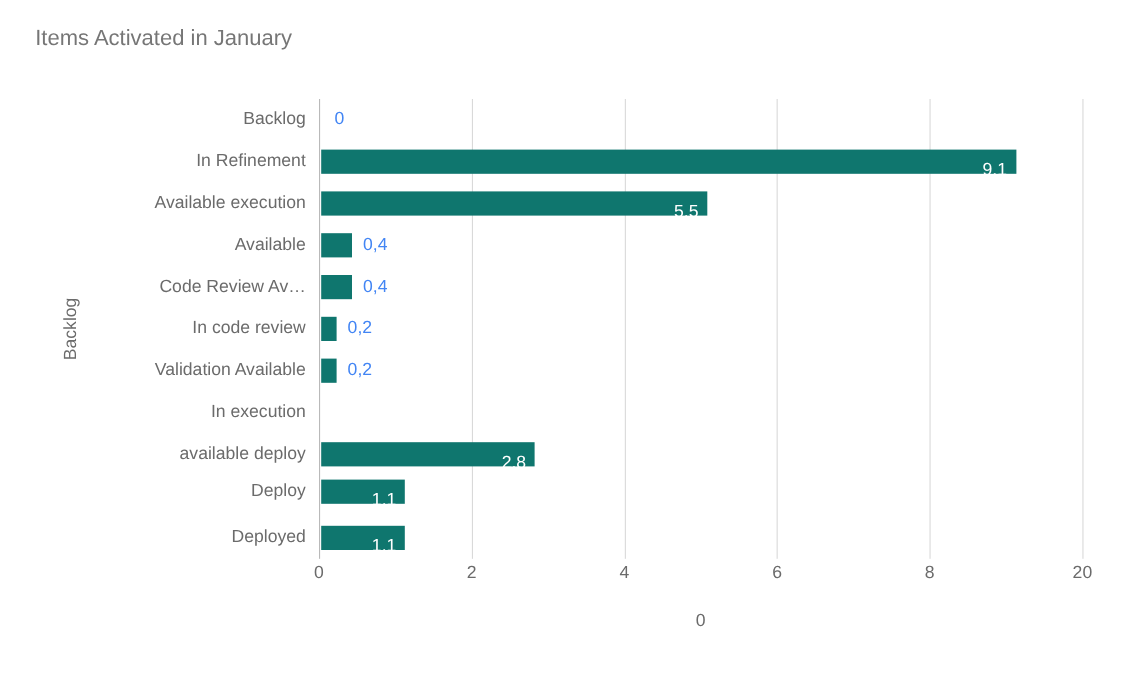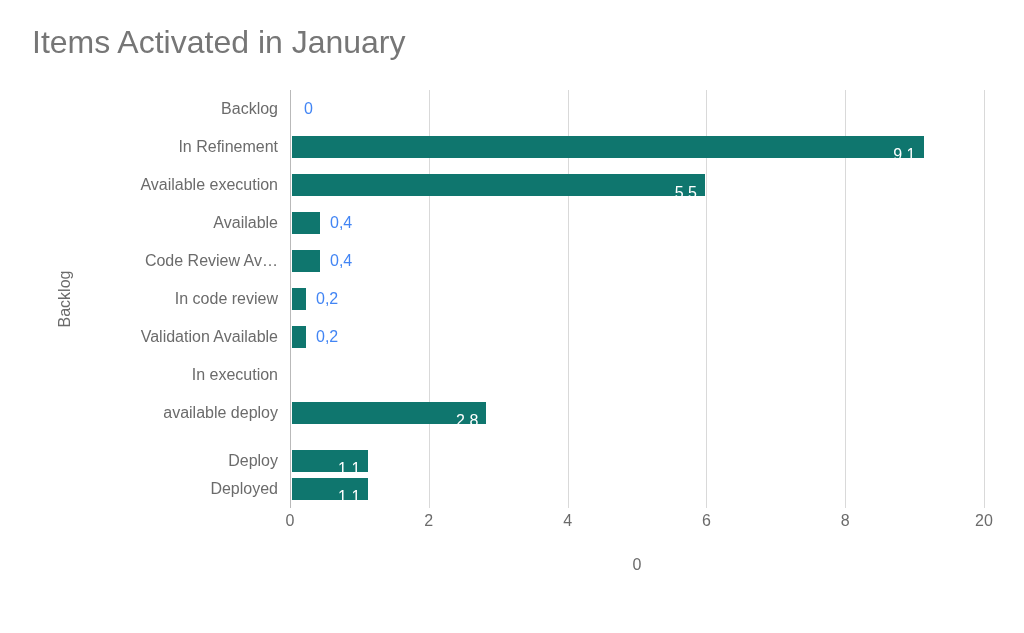--- a/index.html
+++ b/index.html
@@ -18,21 +18,21 @@
     left: 0;
     top: 0;
     width: 1024px;
     height: 633px;
   }
 
   .title {
     position: absolute;
     left: 32px;
     top: 24px;
-    font-size: 32px;
+    font-size: 20px;
     color: #767676;
     font-weight: 400;
   }
 
   
   .plot {
     position: absolute;
     left: 290px;
     top: 90px;
     width: 694px;  
@@ -154,21 +154,21 @@
 
     <div class="row" style="top:38px">
       <span class="cat-label">In Refinement</span>
       <div class="bar" style="width:631.5px">
         <span class="val-label val-inside" style="left:0;right:8px;text-align:right">9,1</span>
       </div>
     </div>
 
     <div class="row" style="top:76px">
       <span class="cat-label">Available execution</span>
-      <div class="bar" style="width:413px">
+      <div class="bar" style="width:351px">
         <span class="val-label val-inside" style="left:0;right:8px;text-align:right">5,5</span>
       </div>
     </div>
 
     <div class="row" style="top:114px">
       <span class="cat-label">Available</span>
       <div class="bar" style="width:27.8px"></div>
       <span class="val-label val-outside" style="left:40px">0,4</span>
     </div>
 
@@ -194,21 +194,21 @@
       <span class="cat-label">In execution</span>
     </div>
 
     <div class="row" style="top:304px">
       <span class="cat-label">available deploy</span>
       <div class="bar" style="width:194.3px">
         <span class="val-label val-inside" style="left:0;right:8px;text-align:right">2,8</span>
       </div>
     </div>
 
-    <div class="row" style="top:352px">
+    <div class="row" style="top:338px">
       <span class="cat-label">Deploy</span>
       <div class="bar" style="width:76.3px">
         <span class="val-label val-inside" style="left:0;right:8px;text-align:right">1,1</span>
       </div>
     </div>
 
     <div class="row" style="top:380px">
       <span class="cat-label">Deployed</span>
       <div class="bar" style="width:76.3px">
         <span class="val-label val-inside" style="left:0;right:8px;text-align:right">1,1</span>

